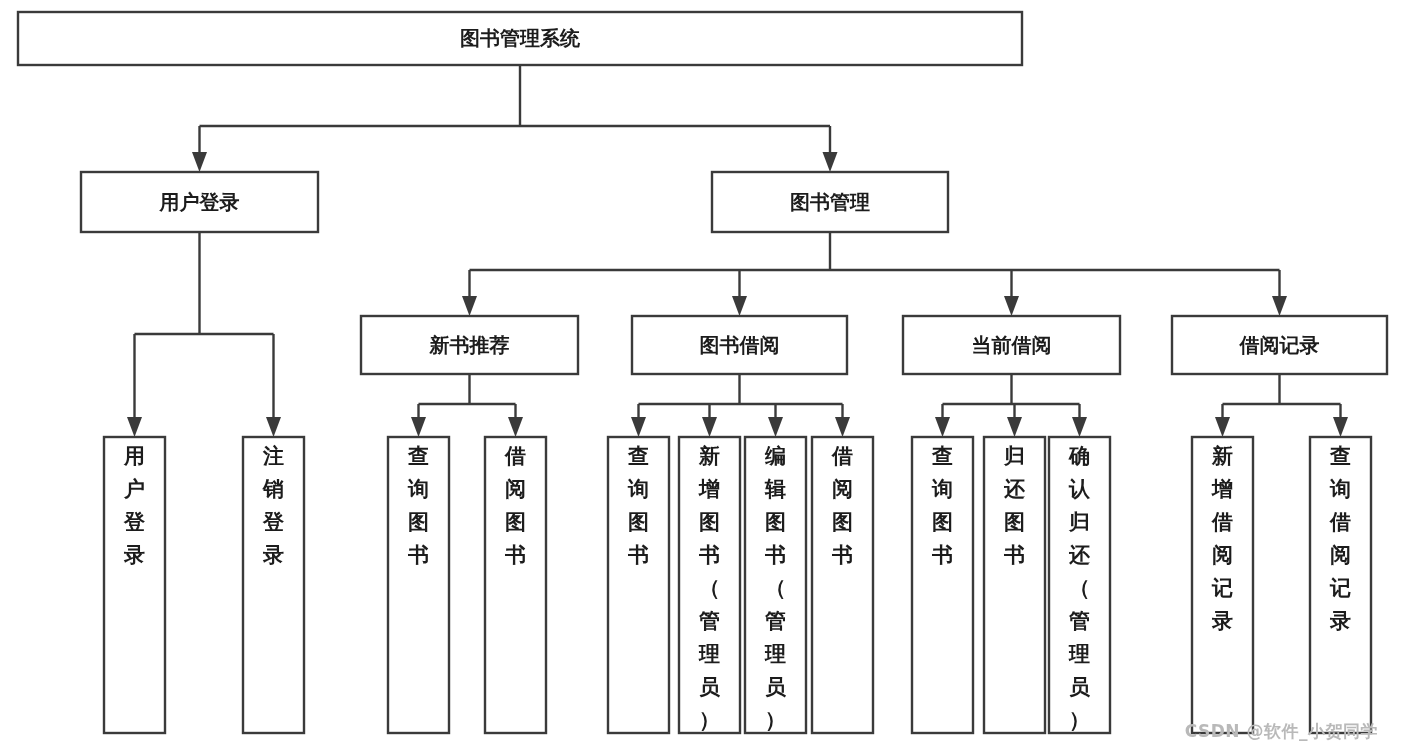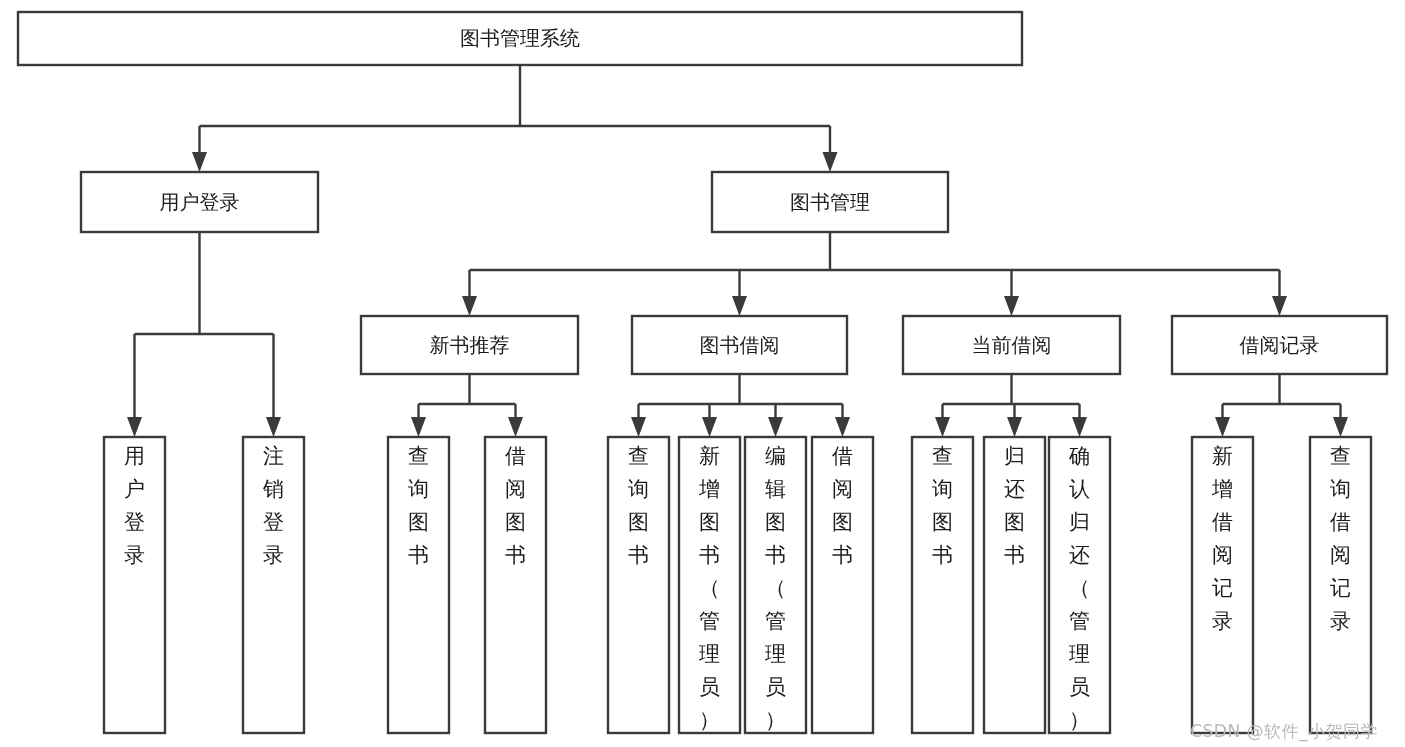--- a/index.html
+++ b/index.html
@@ -1,21 +1,21 @@
 <!DOCTYPE html>
 <html><head>
 <meta charset="utf-8">
 <style>
   html,body{margin:0;padding:0;background:#ffffff;}
   body{
     width:1405px;height:747px;
     font-family:"Liberation Sans","DejaVu Sans",sans-serif;
     overflow:hidden;position:relative;
   }
-  #diagram-root{position:relative;width:1390px;height:747px;}
+  #diagram-root{position:relative;width:1390px;height:747px;font-weight:bold;}
   svg#tree{position:absolute;top:0;left:0;width:1405px;height:747px;display:block;}
   .node-rect{fill:#ffffff;stroke:#3a3a3a;stroke-width:2.4;}
   .conn{stroke:#3a3a3a;stroke-width:2.4;fill:none;stroke-linecap:butt;}
   .arrow-head{fill:#3a3a3a;stroke:none;}
   .node-label{
     fill:#1c1c1c;
     font-family:"DejaVu Sans","Liberation Sans",sans-serif;
     font-size:20px;
     text-anchor:middle;
     dominant-baseline:middle;

